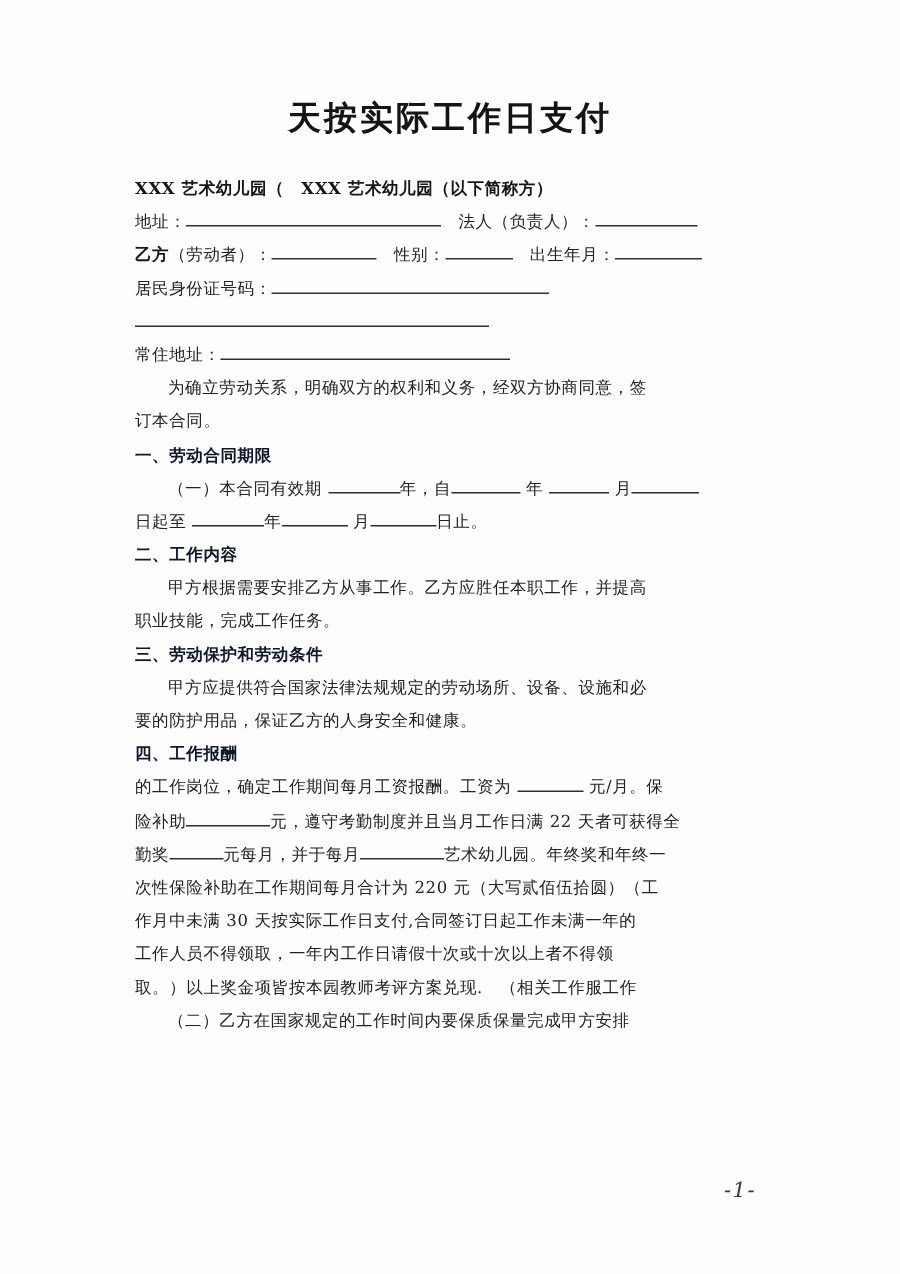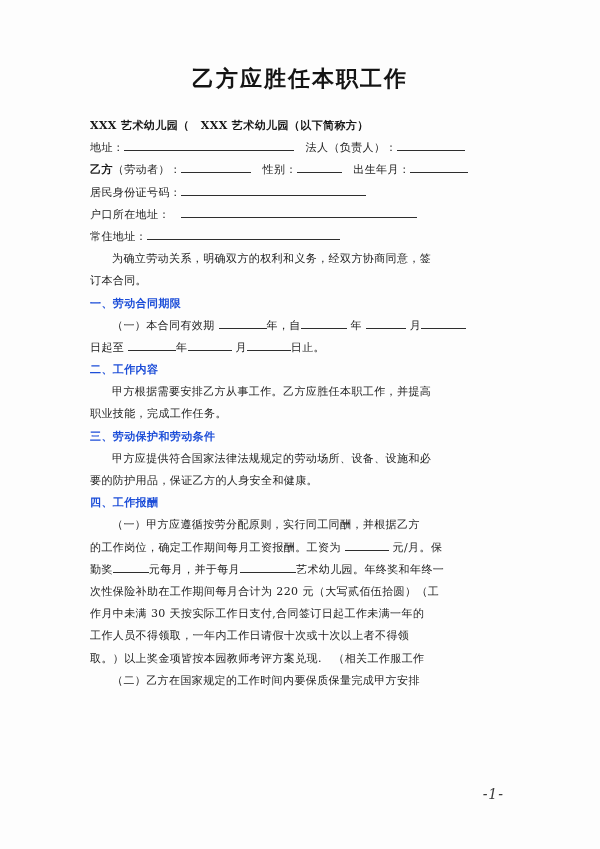--- a/index.html
+++ b/index.html
@@ -34,21 +34,21 @@
     font-size: 11px;
     line-height: 22.2px;
     height: 22.2px;
     white-space: nowrap;
     letter-spacing: 0.4px;
     color: #222;
   }
   .line.h {
     font-family: "DejaVu Sans", "Liberation Sans", sans-serif;
     font-weight: bold;
-    color: #1d4ed8;
+    color: #0f172a;
   }
   .line.in {
     text-indent: 2em;
   }
   .b {
     font-weight: bold;
     color: #161616;
   }
   .blank {
     display: inline-block;
@@ -63,42 +63,42 @@
     font-style: italic;
     font-size: 14px;
     color: #3a3a3a;
     letter-spacing: 1px;
   }
 </style>
 </head>
 <body>
 
 <div class="page">
-  <div class="title">乙方应胜任本职工作</div>
+  <div class="title">天按实际工作日支付</div>
   <div class="content">
       <div class="line"><span class="b">XXX 艺术幼儿园（　XXX 艺术幼儿园（以下简称方）</span></div>
       <div class="line"><span>地址：</span><span class="blank" style="width: 170px;"></span><span>　法人（负责人）：</span><span class="blank" style="width: 68px;"></span></div>
       <div class="line"><span class="b">乙方</span><span>（劳动者）：</span><span class="blank" style="width: 70px;"></span><span>　性别：</span><span class="blank" style="width: 45px;"></span><span>　出生年月：</span><span class="blank" style="width: 58px;"></span></div>
       <div class="line"><span>居民身份证号码：</span><span class="blank" style="width: 185px;"></span></div>
-      <div class="line"><span>户口所在地址：　</span><span class="blank" style="width: 236px;"></span></div>
+      <div class="line"><span class="blank" style="width: 236px;"></span></div>
       <div class="line"><span>常住地址：</span><span class="blank" style="width: 193px;"></span></div>
       <div class="line in"><span>为确立劳动关系，明确双方的权利和义务，经双方协商同意，签</span></div>
       <div class="line"><span>订本合同。</span></div>
       <div class="line h"><span>一、劳动合同期限</span></div>
       <div class="line in"><span>（一）本合同有效期 </span><span class="blank" style="width: 48px;"></span><span>年，自</span><span class="blank" style="width: 46px;"></span><span> 年 </span><span class="blank" style="width: 40px;"></span><span> 月</span><span class="blank" style="width: 45px;"></span></div>
       <div class="line"><span>日起至 </span><span class="blank" style="width: 48px;"></span><span>年</span><span class="blank" style="width: 44px;"></span><span> 月</span><span class="blank" style="width: 44px;"></span><span>日止。</span></div>
       <div class="line h"><span>二、工作内容</span></div>
       <div class="line in"><span>甲方根据需要安排乙方从事工作。乙方应胜任本职工作，并提高</span></div>
       <div class="line"><span>职业技能，完成工作任务。</span></div>
       <div class="line h"><span>三、劳动保护和劳动条件</span></div>
       <div class="line in"><span>甲方应提供符合国家法律法规规定的劳动场所、设备、设施和必</span></div>
       <div class="line"><span>要的防护用品，保证乙方的人身安全和健康。</span></div>
       <div class="line h"><span>四、工作报酬</span></div>
-      <div class="line in"><span>（一）甲方应遵循按劳分配原则，实行同工同酬，并根据乙方</span></div>
       <div class="line"><span>的工作岗位，确定工作期间每月工资报酬。工资为 </span><span class="blank" style="width: 44px;"></span><span> 元/月。保</span></div>
+      <div class="line"><span>险补助</span><span class="blank" style="width: 56px;"></span><span>元，遵守考勤制度并且当月工作日满 22 天者可获得全</span></div>
       <div class="line"><span>勤奖</span><span class="blank" style="width: 36px;"></span><span>元每月，并于每月</span><span class="blank" style="width: 56px;"></span><span>艺术幼儿园。年终奖和年终一</span></div>
       <div class="line"><span>次性保险补助在工作期间每月合计为 220 元（大写贰佰伍拾圆）（工</span></div>
       <div class="line"><span>作月中未满 30 天按实际工作日支付,合同签订日起工作未满一年的</span></div>
       <div class="line"><span>工作人员不得领取，一年内工作日请假十次或十次以上者不得领</span></div>
       <div class="line"><span>取。）以上奖金项皆按本园教师考评方案兑现.　（相关工作服工作</span></div>
       <div class="line in"><span>（二）乙方在国家规定的工作时间内要保质保量完成甲方安排</span></div>
     </div>
   <div class="pagenum">-1-</div>
 </div>
 

